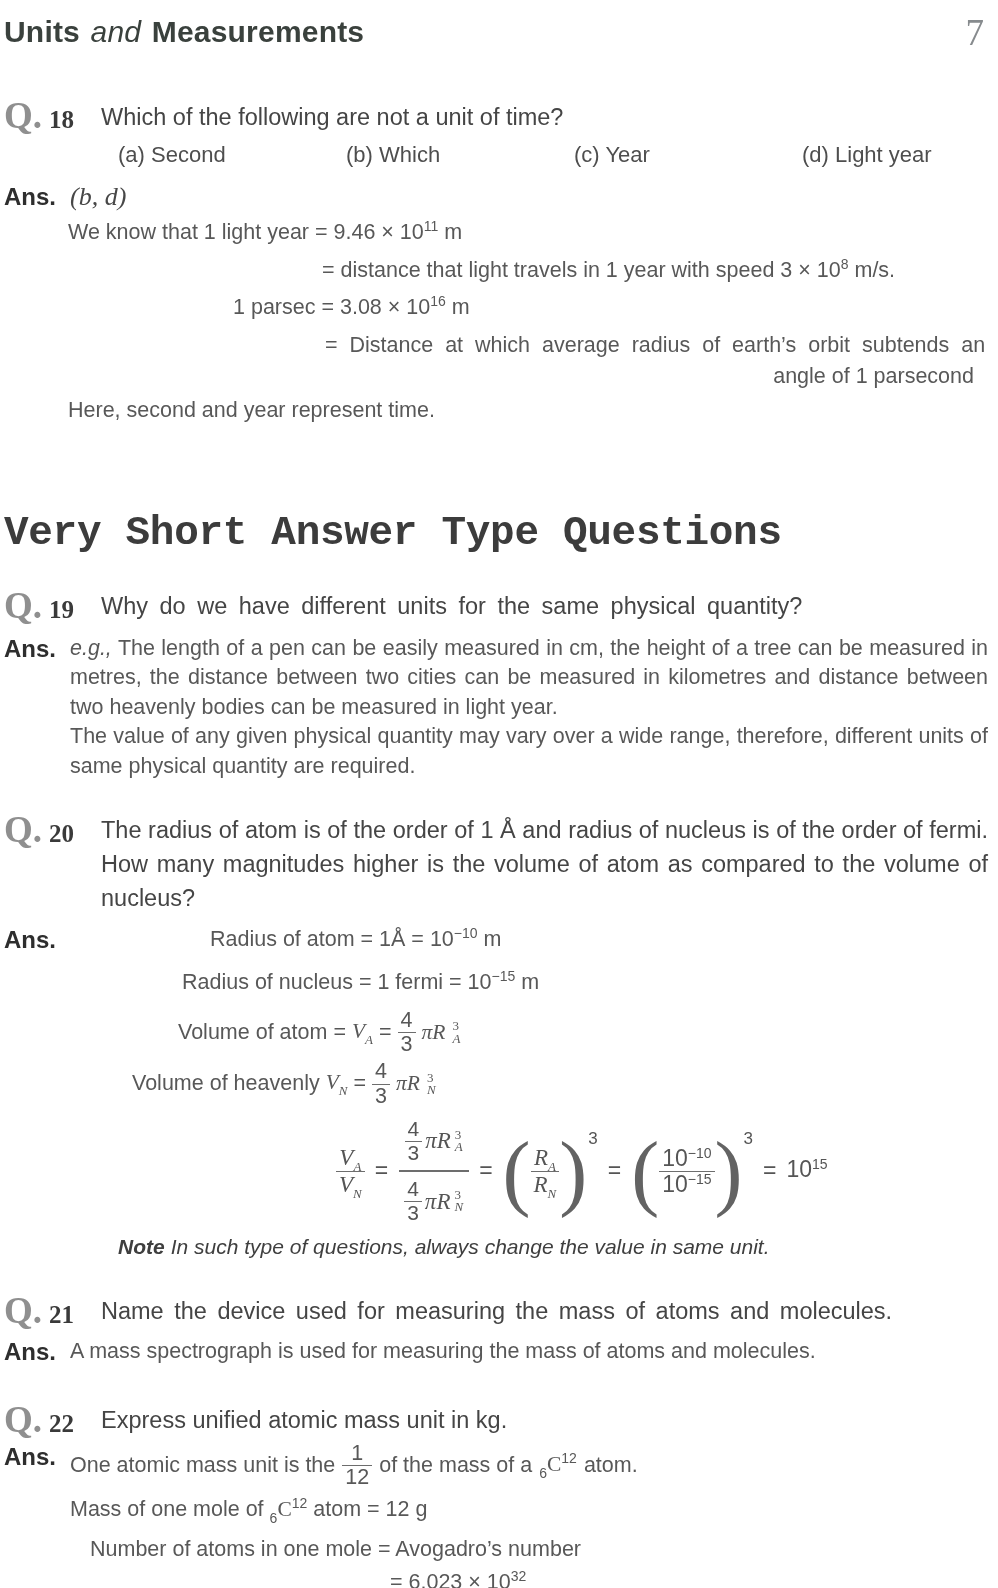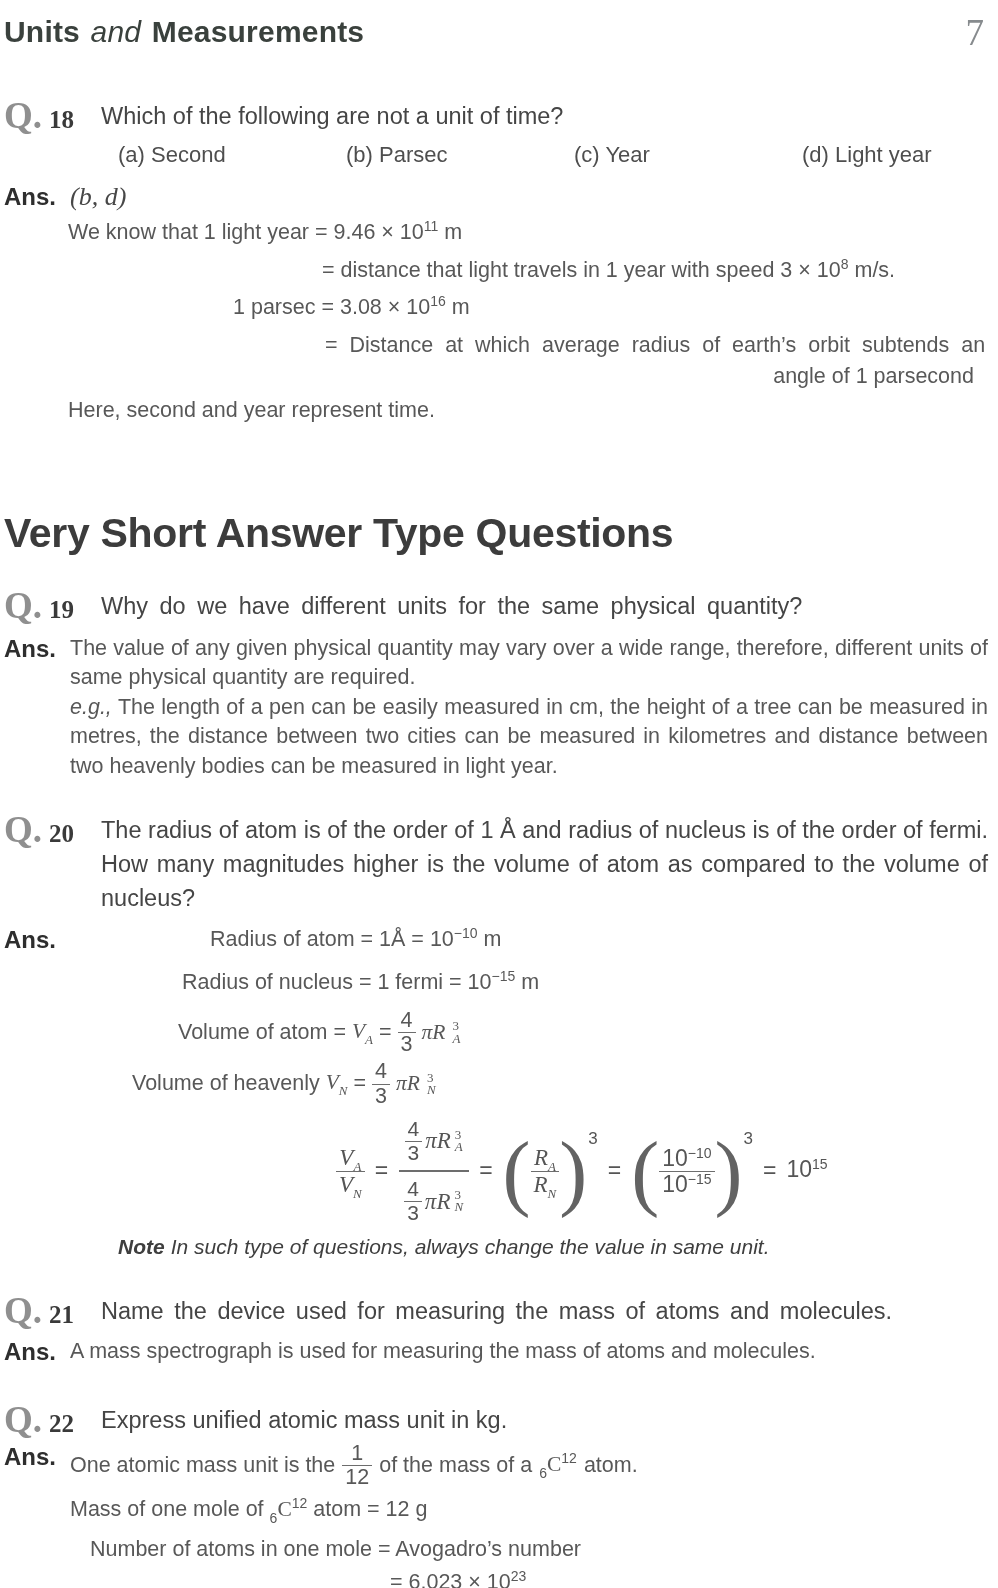--- a/index.html
+++ b/index.html
@@ -23,39 +23,39 @@
   .qQ { font-family:"Liberation Serif", serif; font-weight:bold; font-size:37px; color:#8f8f8f; line-height:34px; }
   .qnum { font-family:"Liberation Serif", serif; font-weight:bold; font-size:25px; color:#3a3a3a; margin-left:7px; }
   .qtext { flex:1; font-size:23.5px; color:#454545; line-height:34px; }
   .justify { text-align:justify; }
 
   .ansrow { display:flex; align-items:flex-start; }
   .anslabel { flex:0 0 66px; font-weight:bold; font-size:24px; color:#2e2e2e; line-height:30px; }
   .ansbody { flex:1; font-size:21.5px; color:#585858; line-height:29.5px; }
 
   
-  .q18 .qrow { margin-top:46px; }
+  .q18 .qrow { margin-top:46px;align-items:center; }
   .opts { display:flex; margin-top:6px; margin-left:114px; font-size:22px; color:#4e4e4e; line-height:30px;gap:42px; }
   .opt { width:212px; }
   .q18 .ansrow { margin-top:12px; }
   .ansbd { font-family:"Liberation Serif", serif; font-style:italic; font-size:26px; color:#474747; }
   .work { font-size:21.5px; color:#585858; line-height:29px; }
   .w { display:block; }
   .w1 { margin-left:64px; margin-top:4px; }
   .w2 { margin-left:318px; margin-top:7px; }
   .w3 { margin-left:229px; margin-top:6px; }
   .w4 { margin-left:321px; margin-top:7px; word-spacing:6px; }
   .w5 { text-align:right; padding-right:14px; margin-top:2px; }
   .w6 { margin-left:64px; margin-top:5px; }
 
   .sup { font-size:14px; position:relative; top:-8px; letter-spacing:0; }
   .msub { font-size:13px; position:relative; top:6px; font-family:"Liberation Serif", serif; font-style:italic; }
 
   
-  .sechead { margin-top:84px; font-size:41px; font-weight:bold; color:#3c3c3c; line-height:48px; letter-spacing:-0.3px; }
+  .sechead { margin-top:84px; font-size:41px; font-weight:bold; color:#3c3c3c; line-height:48px; letter-spacing:-0.3px;font-family:Liberation Mono, monospace; }
 
   
   .q19 .qrow { margin-top:32px; }
   .q19 .qtext { word-spacing:5px; }
   .q19 .ansrow { margin-top:10px; }
   .eg { font-style:italic; }
 
   
   .q20 .qrow { margin-top:32px; }
   .q20 .ansrow { margin-top:10px; }
@@ -131,21 +131,21 @@
       </div>
       <div class="qtext">Which of the following are not a unit of time?</div>
     </div>
     <div class="opts">
       <div class="opt">
         <span>(a)</span>
         <span>Second</span>
       </div>
       <div class="opt">
         <span>(b)</span>
-        <span>Parsec</span>
+        <span>Which</span>
       </div>
       <div class="opt">
         <span>(c)</span>
         <span>Year</span>
       </div>
       <div class="opt">
         <span>(d)</span>
         <span>Light year</span>
       </div>
     </div>
@@ -170,22 +170,22 @@
   <section class="qsection q19">
     <div class="qrow">
       <div class="qmark">
         <span class="qQ">Q.</span><span class="qnum">19</span>
       </div>
       <div class="qtext">Why do we have different units for the same physical quantity?</div>
     </div>
     <div class="ansrow">
       <div class="anslabel">Ans.</div>
       <div class="ansbody">
+        <p class="justify"><span class="eg">e.g.,</span> <span>The length of a pen can be easily measured in cm, the height of a tree can be measured in metres, the distance between two cities can be measured in kilometres and distance between two heavenly bodies can be measured in light year.</span></p>
         <p class="justify">The value of any given physical quantity may vary over a wide range, therefore, different units of same physical quantity are required.</p>
-        <p class="justify"><span class="eg">e.g.,</span> <span>The length of a pen can be easily measured in cm, the height of a tree can be measured in metres, the distance between two cities can be measured in kilometres and distance between two heavenly bodies can be measured in light year.</span></p>
       </div>
     </div>
   </section>
 
   <section class="qsection q20">
     <div class="qrow">
       <div class="qmark">
         <span class="qQ">Q.</span><span class="qnum">20</span>
       </div>
       <div class="qtext justify">The radius of atom is of the order of 1 Å and radius of nucleus is of the order of fermi. How many magnitudes higher is the volume of atom as compared to the volume of nucleus?</div>
@@ -323,19 +323,19 @@
             </span>
           <span>of the mass of a</span>
           <span class="cgroup"><span class="csub">6</span><span class="cel">C</span><span class="csup">12</span></span>
           <span>atom.</span>
         </span>
 
         <span class="mline a22-2"><span>Mass of one mole of </span><span class="cgroup"><span class="csub">6</span><span class="cel">C</span><span class="csup">12</span></span><span> atom = 12 g</span></span>
 
         <span class="mline a22-3">Number of atoms in one mole = Avogadro’s number</span>
 
-        <span class="mline a22-4"><span>= 6.023 × 10</span><span class="sup">23</span></span>
+        <span class="mline a22-4"><span>= 6.023 × 10</span><span class="sup">32</span></span>
 
       </div>
     </div>
   </section>
 
 </div>
 
 </body></html>

